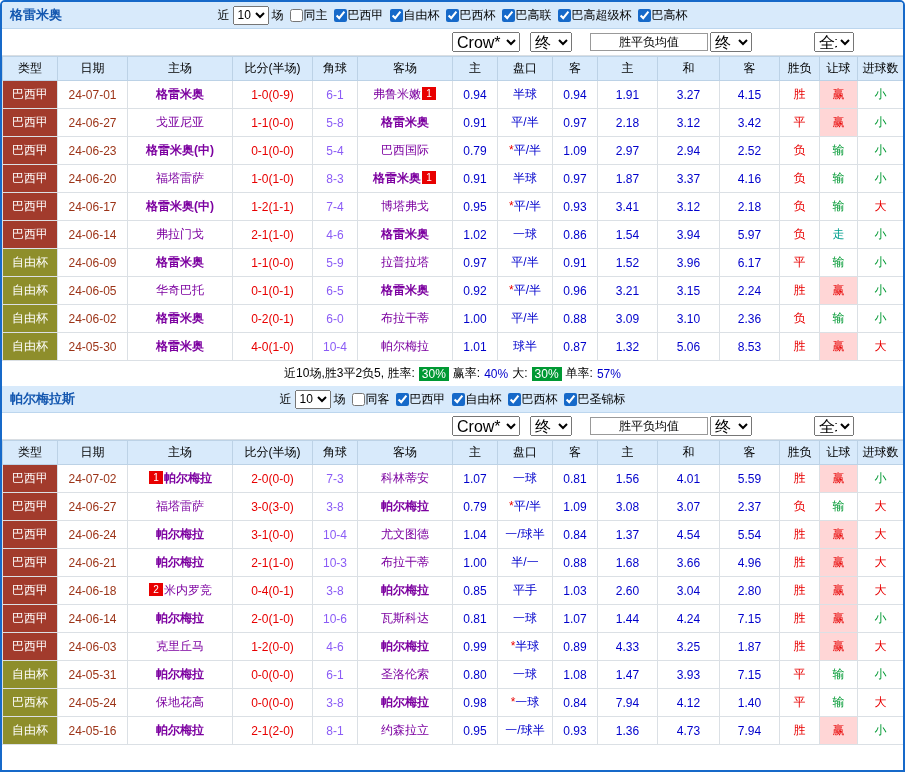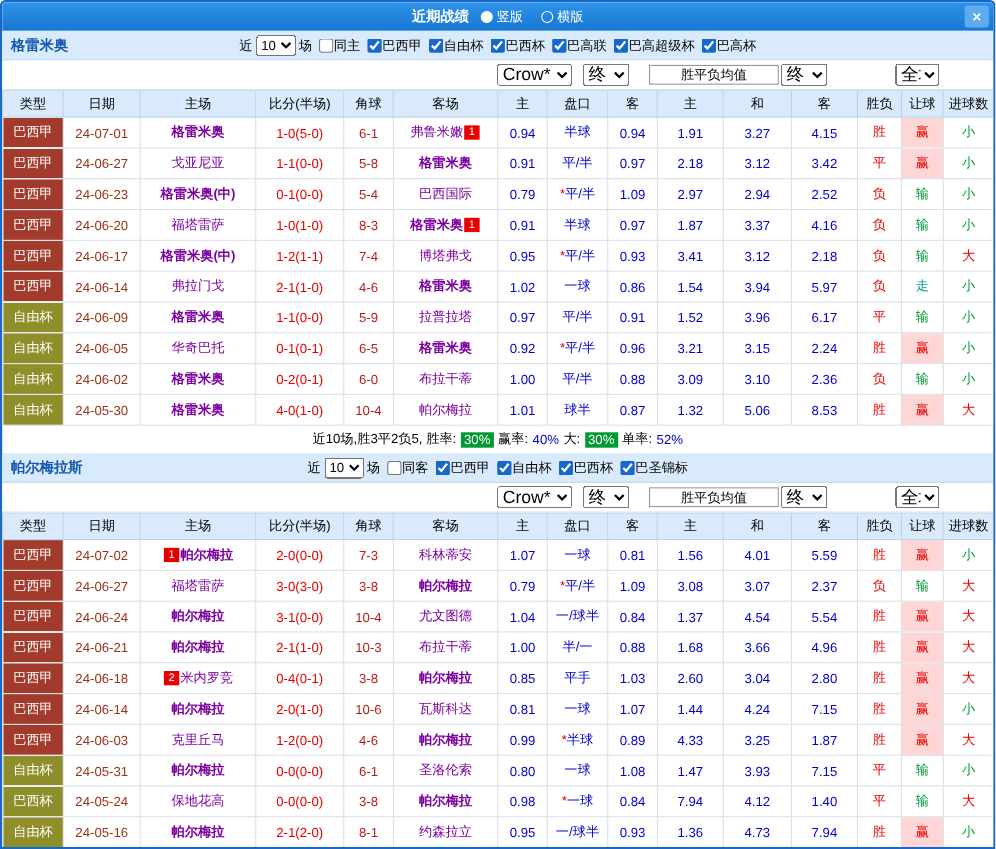--- a/index.html
+++ b/index.html
@@ -28,56 +28,40 @@
   .pos-f2{left:708px;width:42px}
   .pos-scope{left:812px;width:40px}
   table.grid{border-collapse:collapse;table-layout:fixed;width:100%}
   .grid th{height:23px;background:#d8eafb;border:1px solid #bcd2e6;font-weight:normal;font-size:12px;color:#000;padding:0;overflow:hidden;white-space:nowrap}
   .grid td{height:27px;border:1px solid #dbe0e5;text-align:center;padding:0;font-size:12px;overflow:hidden;white-space:nowrap}
   td.league{color:#fff}
   td.date{color:#9c3317}
   .teamname{color:#7c00a0;cursor:pointer}
   .teamname.focus{font-weight:bold}
   td.score{color:#e80000}
-  td.corner{color:#b91c1c}
+  td.corner{color:#8b5cf6}
   td.odds,td.handicap{color:#0000cc}
   .star{color:#e80000}
   td.res{color:#e80000}
   td.letr.let-win{color:#e80000;background:#ffd6d6}
   td.letr.let-lose{color:#009933}
   td.letr.let-push{color:#009f8e}
   td.big{color:#e80000}
   td.small{color:#009933}
   .badge{display:inline-block;min-width:12px;height:13px;line-height:13px;background:#e80000;color:#fff;font-size:10px;padding:0 1px;margin:0 1px;vertical-align:1px}
   .summary{flex:1 1 25px;display:flex;align-items:center;justify-content:center;gap:4px;font-size:12px;color:#000}
   .chip{padding:0 3px}
   .chip[data-style="green"]{background:#009933;color:#fff}
   .pct{color:#0000cc}
 </style>
 </head>
 <body>
 
 <div class="window">
 
-  <div class="titlebar">
-    <div class="title-group">
-      <span class="title">近期战绩</span>
-      <span class="radio-group">
-        <span class="radio-opt">
-          <span class="rdot checked"></span>
-          <span>竖版</span>
-        </span>
-        <span class="radio-opt">
-          <span class="rdot"></span>
-          <span>横版</span>
-        </span>
-      </span>
-    </div>
-    <div class="close-btn">×</div>
-  </div>
 
   <div class="section">
     <div class="section-header">
       <span class="team-name">格雷米奥</span>
       <div class="filter-bar" id="filters-0">
           <span>近</span>
           <select><option>10</option></select>
           <span>场</span>
           <label class="cb">
             <input type="checkbox" style="">
@@ -151,21 +135,21 @@
             <th>胜负</th>
             <th>让球</th>
             <th>进球数</th>
           </tr>
         </thead>
       <tbody id="tbody-0">
           <tr>
             <td class="league" style="background: rgb(162, 59, 44);">巴西甲</td>
             <td class="date">24-07-01</td>
             <td class="teamcell"><span class="teamname focus">格雷米奥</span></td>
-            <td class="score">1-0(5-0)</td>
+            <td class="score">1-0(0-9)</td>
             <td class="corner">6-1</td>
             <td class="teamcell"><span class="teamname">弗鲁米嫩</span><span class="badge">1</span></td>
             <td class="odds">0.94</td>
             <td class="handicap">半球</td>
             <td class="odds">0.94</td>
             <td class="odds">1.91</td>
             <td class="odds">3.27</td>
             <td class="odds">4.15</td>
             <td class="res">胜</td>
             <td class="letr let-win">赢</td>
@@ -327,21 +311,21 @@
         </tbody>
     </table>
     <div class="summary">
       <span>近10场,胜3平2负5, 胜率:</span>
       <span class="chip" data-style="green">30%</span>
       <span>赢率:</span>
       <span class="pct">40%</span>
       <span>大:</span>
       <span class="chip" data-style="green">30%</span>
       <span>单率:</span>
-      <span class="pct">52%</span>
+      <span class="pct">57%</span>
     </div>
   </div>
 
   <div class="section">
     <div class="section-header">
       <span class="team-name">帕尔梅拉斯</span>
       <div class="filter-bar" id="filters-1">
           <span>近</span>
           <select><option>10</option></select>
           <span>场</span>

